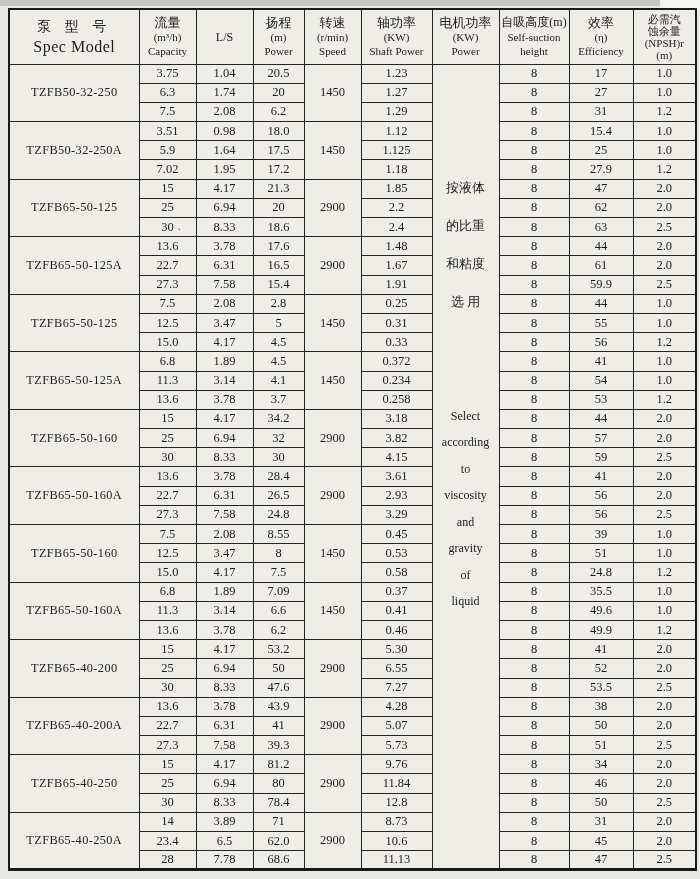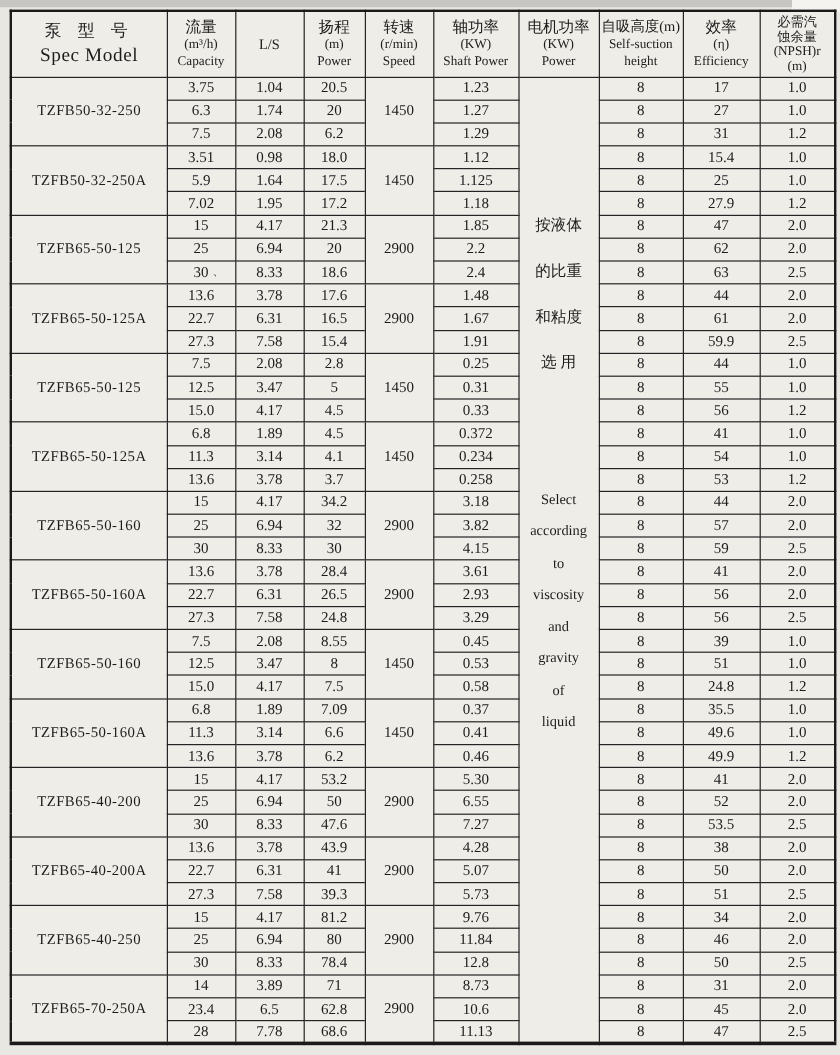--- a/index.html
+++ b/index.html
@@ -509,34 +509,34 @@
         <tr>
           <td>30</td>
           <td>8.33</td>
           <td>78.4</td>
           <td>12.8</td>
           <td>8</td>
           <td>50</td>
           <td>2.5</td>
         </tr>
         <tr>
-          <td class="c-model" rowspan="3">TZFB65-70-250A</td>
+          <td class="c-model" rowspan="3">TZFB65-40-250A</td>
           <td>14</td>
           <td>3.89</td>
           <td>71</td>
           <td rowspan="3">2900</td>
           <td>8.73</td>
           <td>8</td>
           <td>31</td>
           <td>2.0</td>
         </tr>
         <tr>
           <td>23.4</td>
           <td>6.5</td>
-          <td>62.8</td>
+          <td>62.0</td>
           <td>10.6</td>
           <td>8</td>
           <td>45</td>
           <td>2.0</td>
         </tr>
         <tr>
           <td>28</td>
           <td>7.78</td>
           <td>68.6</td>
           <td>11.13</td>

